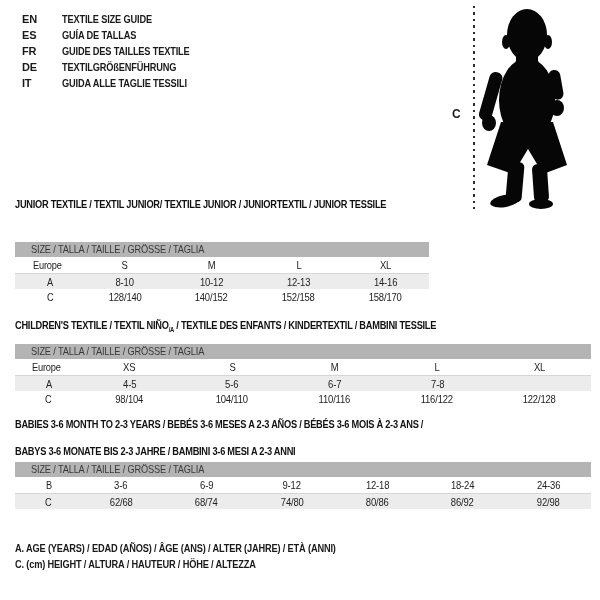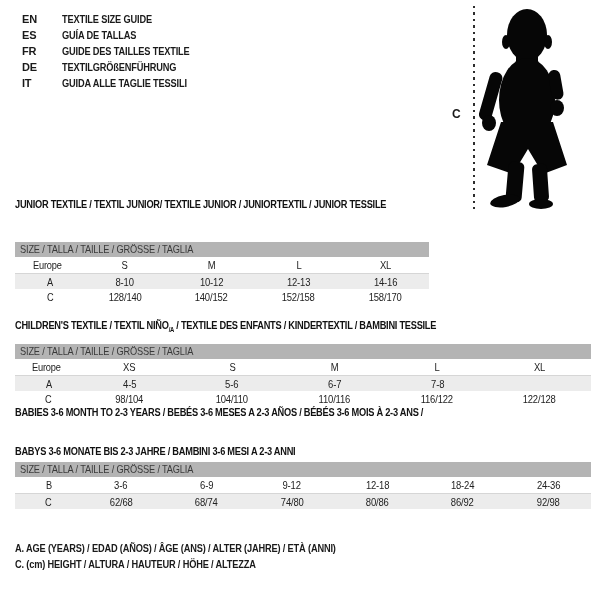--- a/index.html
+++ b/index.html
@@ -20,21 +20,21 @@
              background-image:repeating-linear-gradient(to bottom,#2d2d2d 0 2.5px,transparent 2.5px 6.5px);}
   .height-label{position:absolute;left:452px;top:107px;font-size:12px;font-weight:bold;}
   .baby{position:absolute;left:478px;top:2px;}
 
   
   .tbl-title{position:absolute;left:15px;height:14px;line-height:14px;
              font-size:11px;font-weight:bold;letter-spacing:-0.3px;color:#111;white-space:nowrap;}
   .tbl-title sub{font-size:7px;}
   .tbl{position:absolute;left:15px;}
   .tbl-bar{height:15px;line-height:15px;background:#b4b4b4;color:#3a3a3a;
-           font-size:11px;padding-left:5px;letter-spacing:-0.2px;}
+           font-size:11px;padding-left:16px;letter-spacing:-0.2px;}
   .trow{display:flex;height:16px;line-height:16px;font-size:11px;color:#222;letter-spacing:-0.2px;}
   .trow.stripe{background:#ececec;border-top:1px solid #d6d6d6;box-sizing:border-box;}
   .tcell{text-align:center;overflow:visible;}
   .tlabel{text-align:center;padding-left:5px;box-sizing:border-box;}
   .w414{width:414px;} .w576{width:576px;}
   .t1 .tlabel{width:16%;} .t1 .tcell{width:21%;}
   .t2 .tlabel{width:11%;} .t2 .tcell{width:17.8%;}
   .t3 .tlabel{width:11%;} .t3 .tcell{width:14.83%;}
 
   
@@ -145,21 +145,21 @@
     <div class="trow">
       <div class="tlabel"><span class="cx">C</span></div>
       <div class="tcell"><span class="cx-c">98/104</span></div>
       <div class="tcell"><span class="cx-c">104/110</span></div>
       <div class="tcell"><span class="cx-c">110/116</span></div>
       <div class="tcell"><span class="cx-c">116/122</span></div>
       <div class="tcell"><span class="cx-c">122/128</span></div>
     </div>
   </div>
 
-  <div class="tbl-title" style="top:405px;">
+  <div class="tbl-title" style="top:417px;">
     <span class="cx">BABIES 3-6 MONTH TO 2-3 YEARS / BEBÉS 3-6 MESES A 2-3 AÑOS / BÉBÉS 3-6 MOIS À 2-3 ANS /</span>
   </div>
   <div class="tbl-title" style="top:444px;">
     <span class="cx">BABYS 3-6 MONATE BIS 2-3 JAHRE / BAMBINI 3-6 MESI A 2-3 ANNI</span>
   </div>
   <div class="tbl t3 w576" style="top:462px;">
     <div class="tbl-bar">
       <span class="cx">SIZE / TALLA / TAILLE / GRÖSSE / TAGLIA</span>
     </div>
     <div class="trow">

